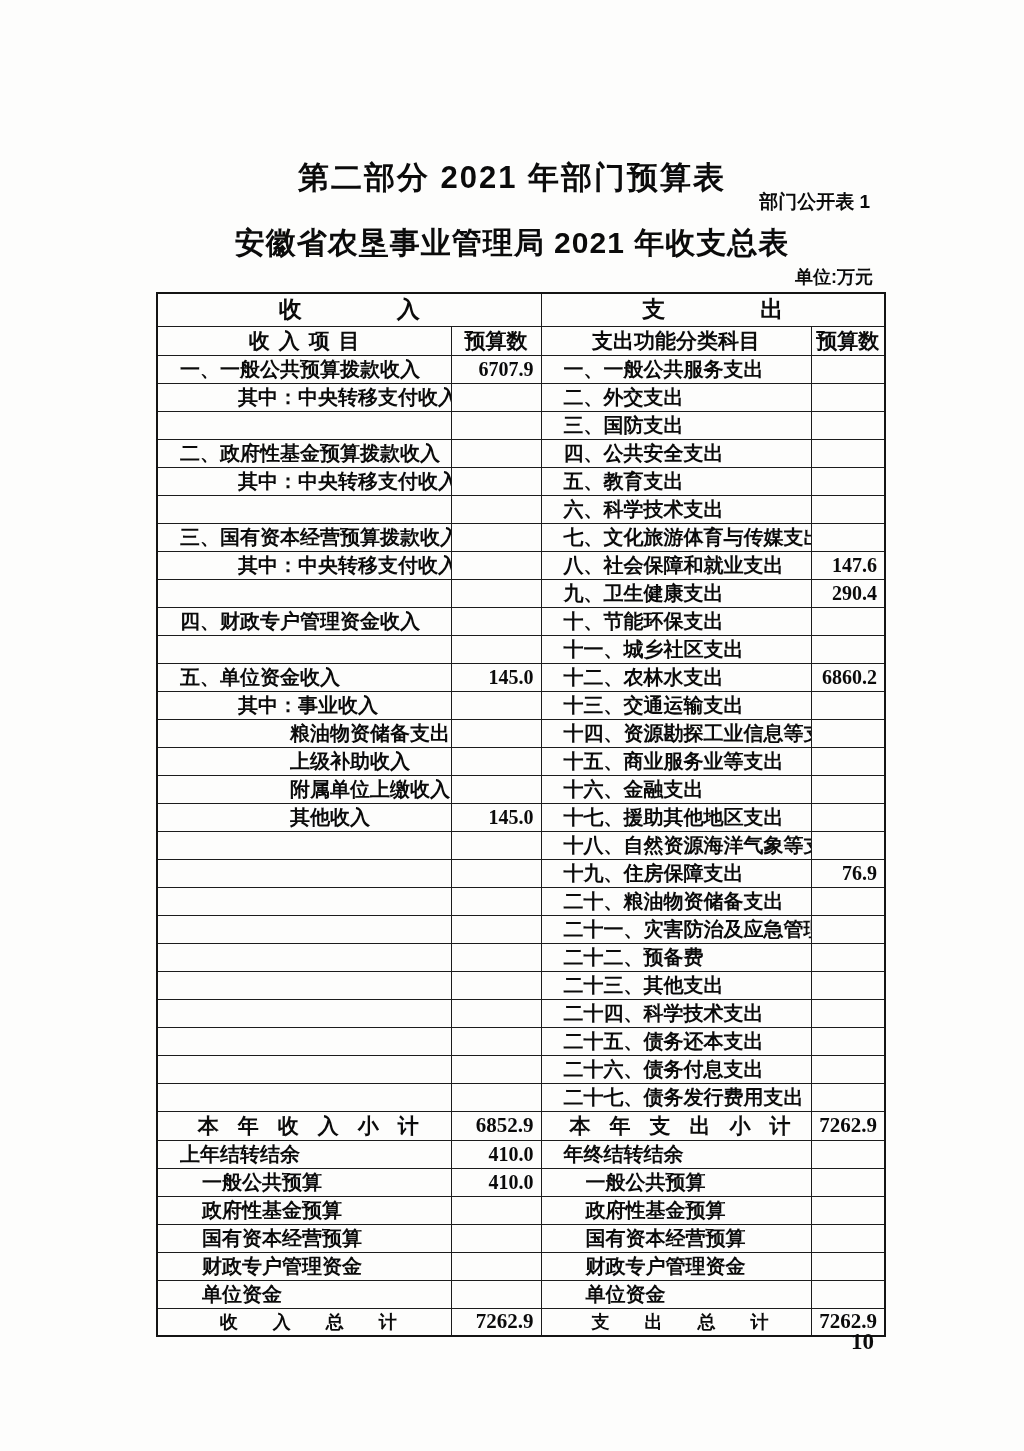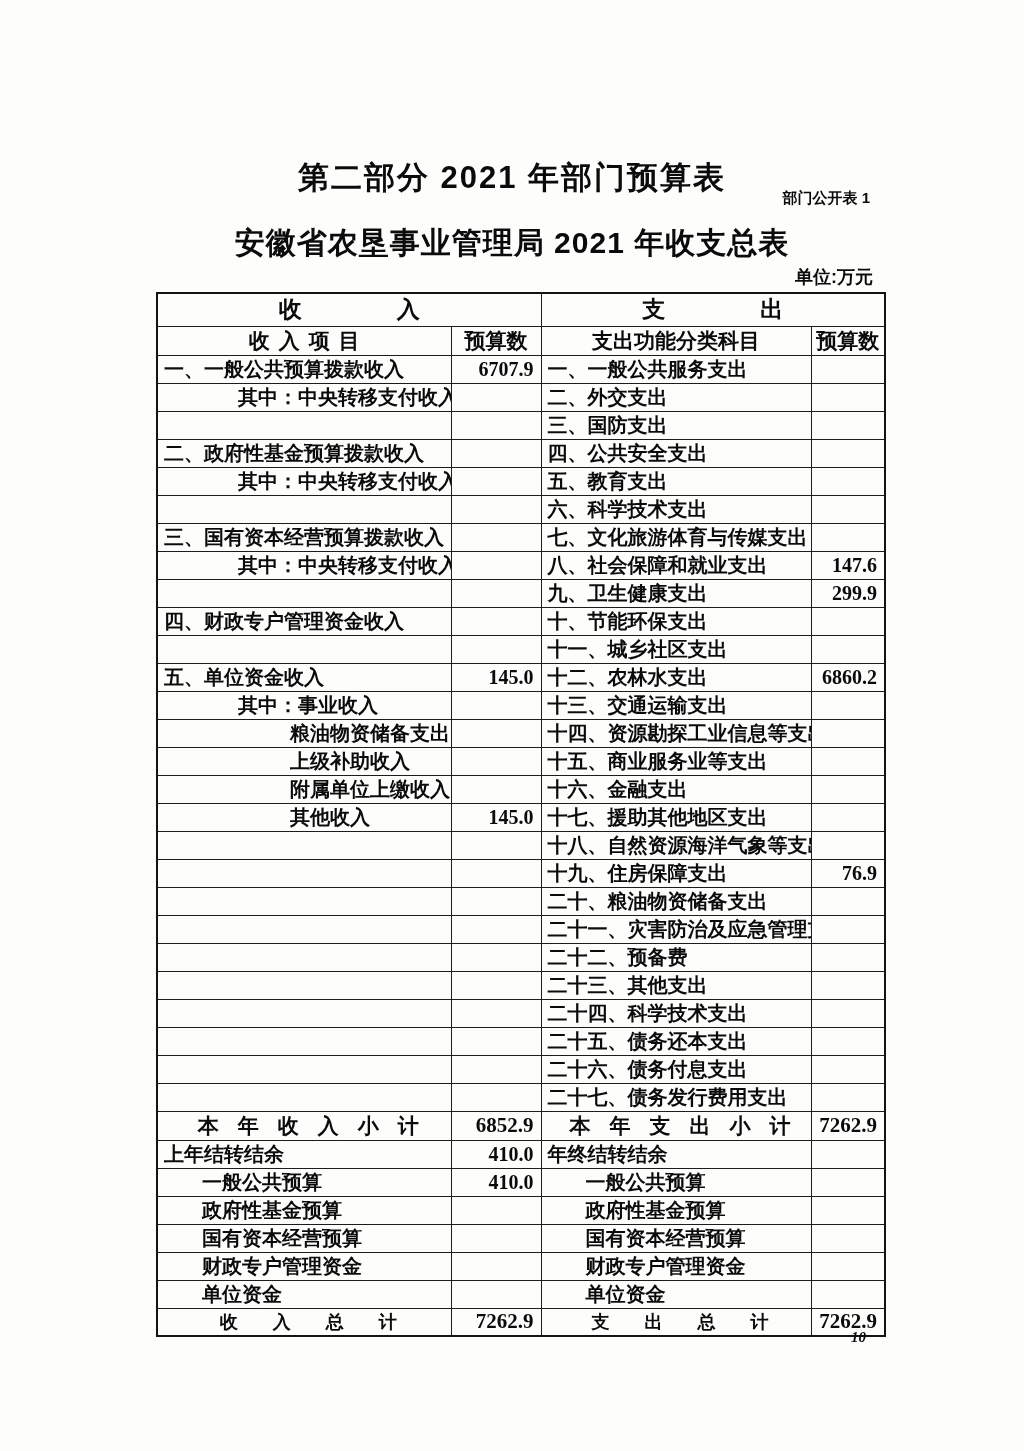--- a/index.html
+++ b/index.html
@@ -12,21 +12,21 @@
   .page{
     position:relative;width:1024px;height:1451px;
     background:#fdfdfc;overflow:hidden;
   }
   .section-title{
     position:absolute;top:122px;left:0;width:100%;
     text-align:center;font-size:31px;font-weight:700;letter-spacing:2px;margin-top:35px;
   }
   .table-label{
     position:absolute;top:189px;right:154px;
-    font-size:15px;font-weight:600;
+    font-size:19px;font-weight:600;
   }
   .main-title{
     position:absolute;top:223px;left:0;width:100%;
     text-align:center;font-size:30px;font-weight:900;letter-spacing:1px;
   }
   .unit-label{
     position:absolute;top:265px;right:151px;
     font-size:18px;font-weight:700;
   }
   table.budget{
@@ -45,33 +45,32 @@
   .budget tbody tr{height:27.72px;}
   .group-row th{font-size:23px;font-weight:800;text-align:center;margin-top:32px;}
   .group-label{letter-spacing:95px;padding-left:95px;}
   .col-row th{font-size:21px;font-weight:800;text-align:center;}
   .colhead-sp{letter-spacing:9px;padding-left:9px;}
   td.item{font-size:20px;font-weight:700;text-align:left;}
   td.val{
     font-size:20px;font-weight:600;text-align:right;padding-right:7px;
     font-family:"Liberation Serif","DejaVu Serif",serif;
   }
-  td.item.ind-0{padding-left:6px;margin-top:10px;}
+  td.item.ind-0{padding-left:22px;margin-top:10px;}
   td.item.ind-1{padding-left:80px;}
   td.item.ind-2{padding-left:132px;}
   td.item.ind-3{padding-left:44px;}
   td.item.ctr{text-align:center;padding-left:8px;margin-left:32px;}
   tr.subtotal td.item .lbl{letter-spacing:19px;padding-left:19px;font-size:21px;}
   tr.total td.item .lbl{letter-spacing:35px;padding-left:35px;font-size:18px;}
   tr.subtotal td.val,tr.total td.val{font-size:21px;font-weight:700;}
   .page-number{
     position:absolute;top:1329px;left:851px;
-    font-size:15px;font-weight:700;
+    font-size:23px;font-weight:700;
     font-family:"Liberation Serif","DejaVu Serif",serif;
-    font-style:italic;
   }
 </style>
 </head>
 <body>
 
 <div class="page">
 
   <div class="section-title">第二部分 2021 年部门预算表</div>
 
   <div class="table-label">部门公开表 1</div>
@@ -157,21 +156,21 @@
         <tr>
     <td class="item ind-1"><span class="lbl">其中：中央转移支付收入</span></td>
     <td class="val"><span class="num"></span></td>
     <td class="item ind-0"><span class="lbl">八、社会保障和就业支出</span></td>
     <td class="val"><span class="num">147.6</span></td>
   </tr>
         <tr>
     <td class="item ind-0"><span class="lbl"></span></td>
     <td class="val"><span class="num"></span></td>
     <td class="item ind-0"><span class="lbl">九、卫生健康支出</span></td>
-    <td class="val"><span class="num">299.9</span></td>
+    <td class="val"><span class="num">290.4</span></td>
   </tr>
         <tr>
     <td class="item ind-0"><span class="lbl">四、财政专户管理资金收入</span></td>
     <td class="val"><span class="num"></span></td>
     <td class="item ind-0"><span class="lbl">十、节能环保支出</span></td>
     <td class="val"><span class="num"></span></td>
   </tr>
         <tr>
     <td class="item ind-0"><span class="lbl"></span></td>
     <td class="val"><span class="num"></span></td>

